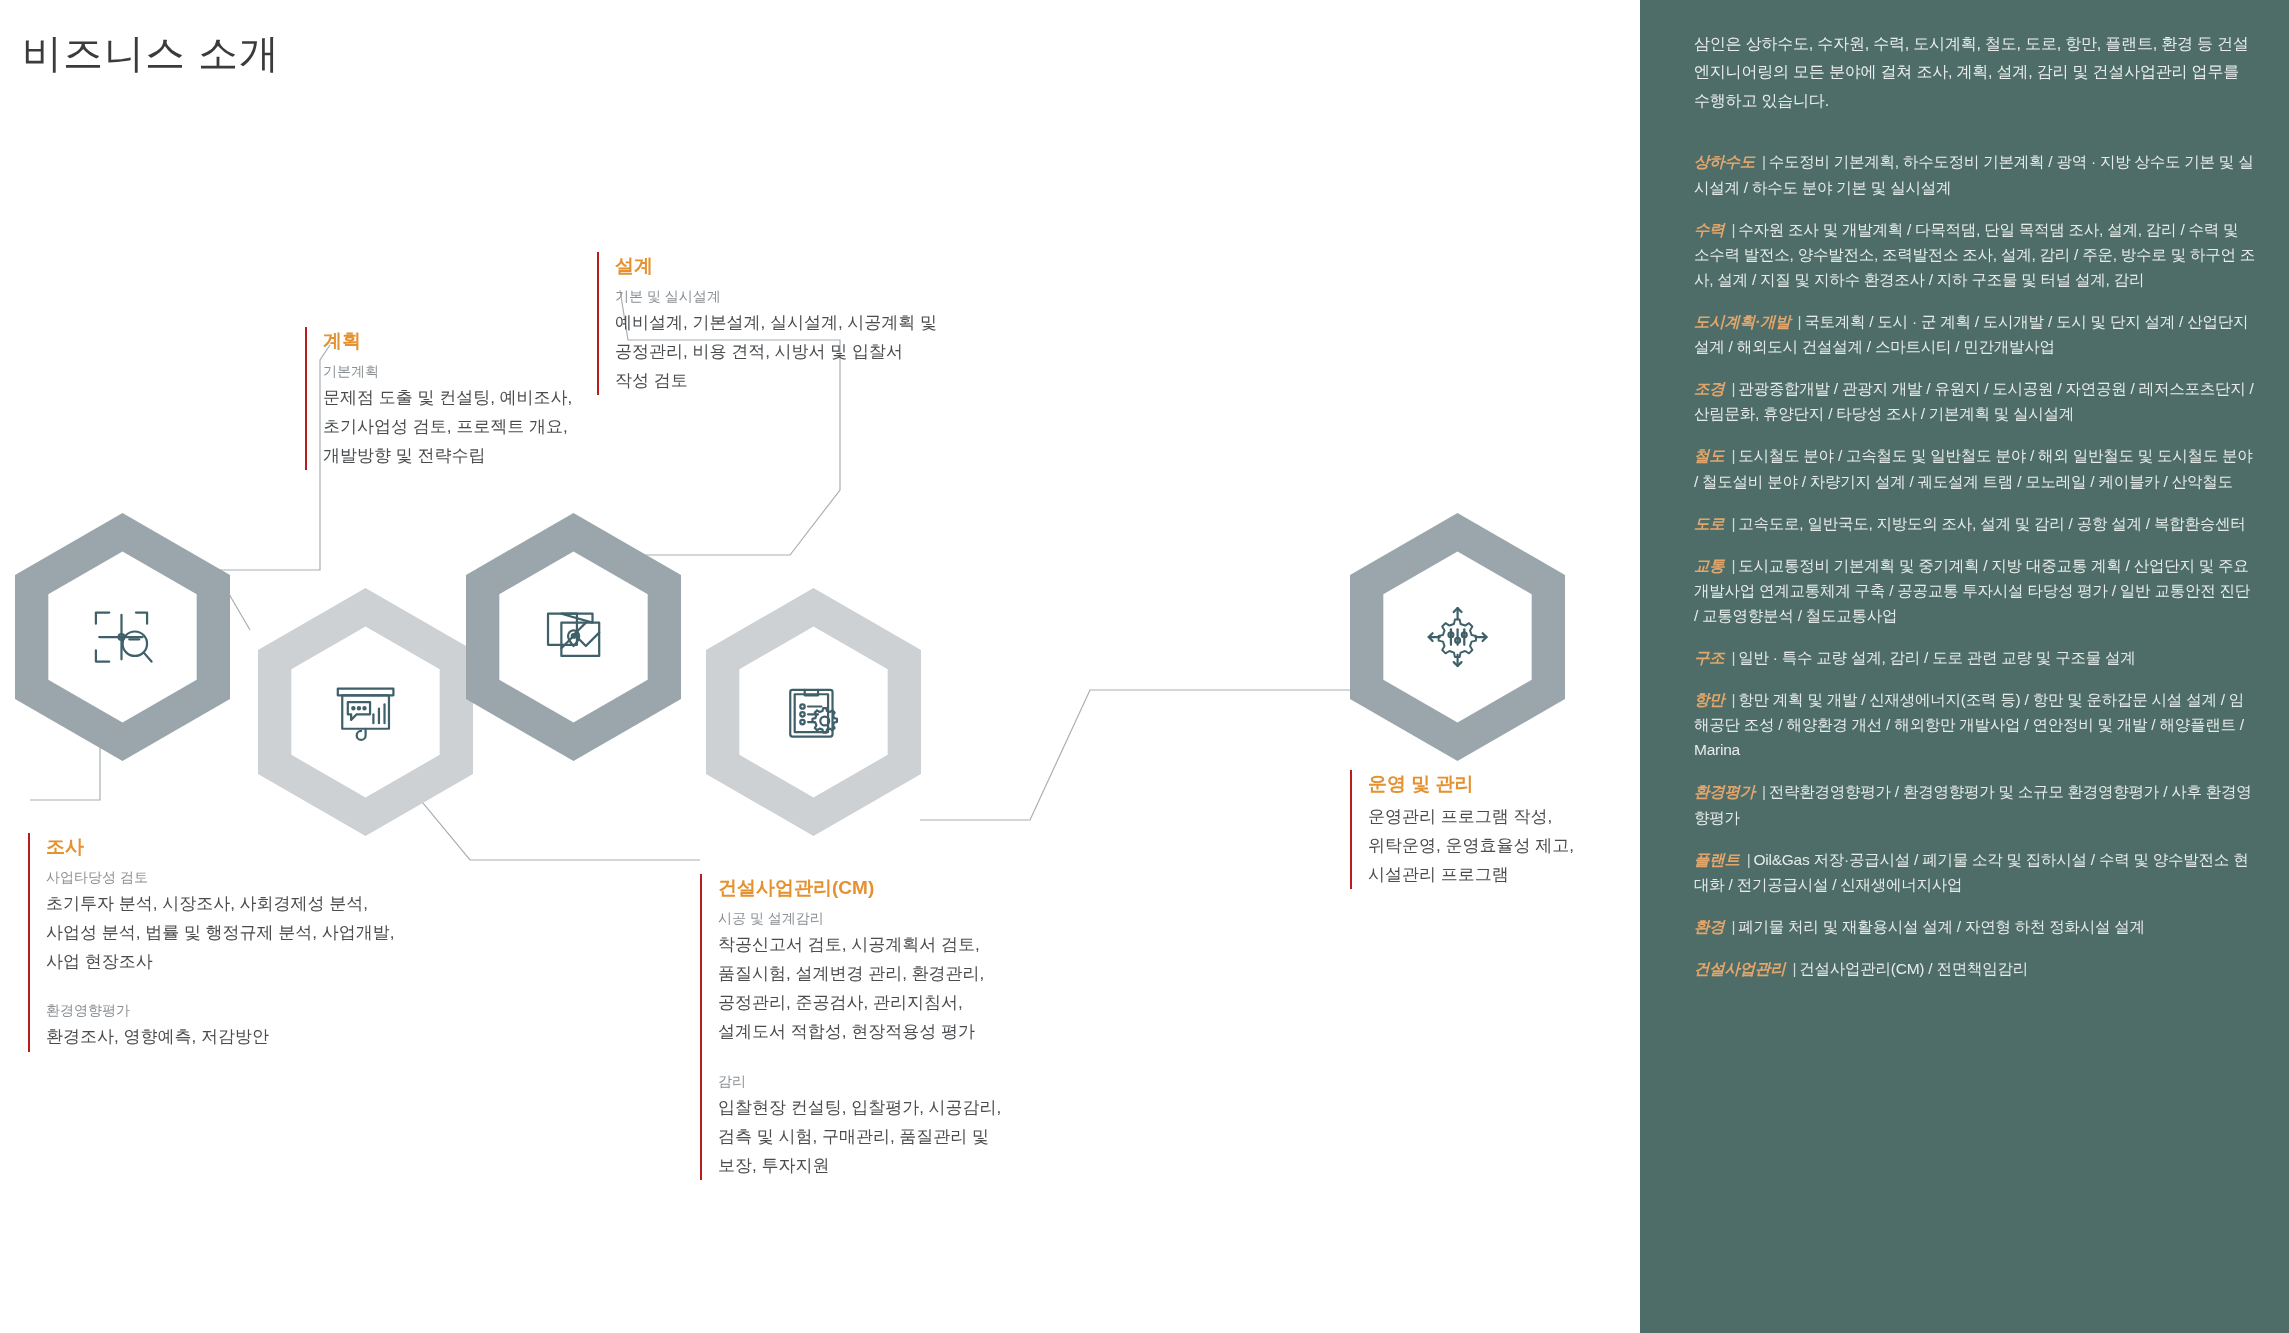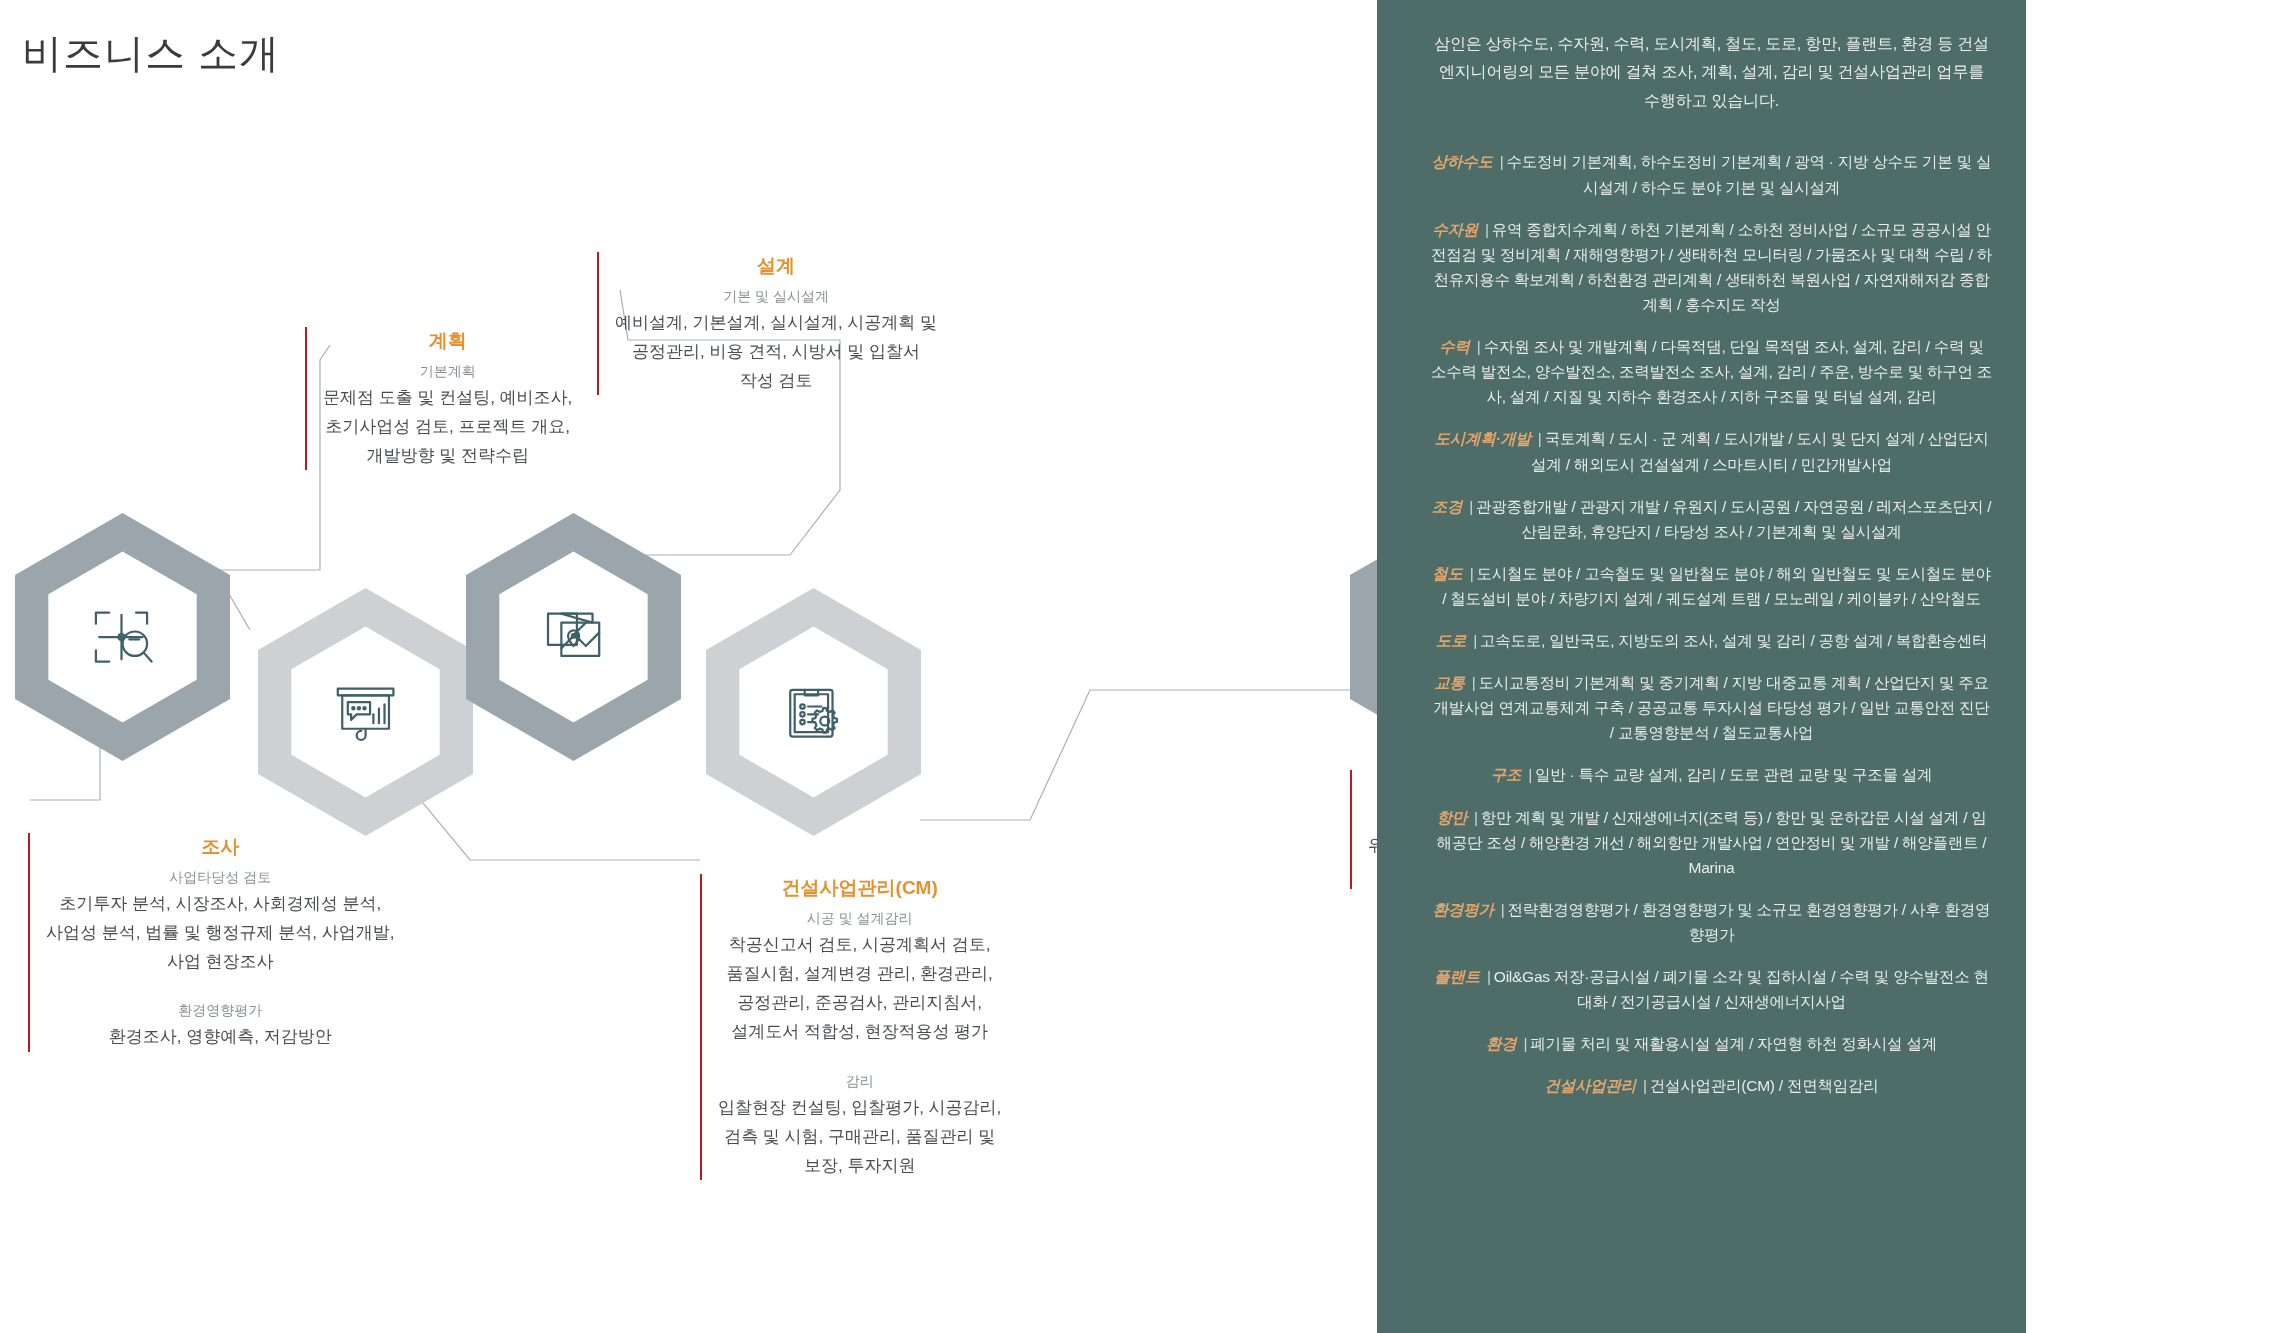--- a/index.html
+++ b/index.html
@@ -5,23 +5,22 @@
 <style>
   * { box-sizing: border-box; margin: 0; padding: 0; }
   html, body {
     width: 2289px; height: 1333px;
     background: #ffffff;
     font-family: "Liberation Sans", "DejaVu Sans", sans-serif;
     overflow: hidden;
   }
   #page {
     position: relative;
-    width: 2026px; height: 1333px;
+    width: 2289px; height: 1333px;
     background: #ffffff;
-    text-align: center;
   }
 
   
   #page-title {
     position: absolute;
     left: 22px; top: 26px;
     font-size: 40px;
     font-weight: 400;
     letter-spacing: 1px;
     color: #3b3b3b;
@@ -302,21 +301,20 @@
       <div class="blk-line">위탁운영, 운영효율성 제고,</div>
       <div class="blk-line">시설관리 프로그램</div>
     </div>
 
   </div>
 
   <aside id="right-panel">
     <p id="intro">삼인은 상하수도, 수자원, 수력, 도시계획, 철도, 도로, 항만, 플랜트, 환경 등 건설 엔지니어링의 모든 분야에 걸쳐 조사, 계획, 설계, 감리 및 건설사업관리 업무를 수행하고 있습니다.</p>
     <div id="cat-list">
         <div class="cat"><span class="cat-name">상하수도</span><span class="cat-sep">|</span><span>수도정비 기본계획, 하수도정비 기본계획 / 광역 · 지방 상수도 기본 및 실시설계 / 하수도 분야 기본 및 실시설계</span></div>
-        <div class="cat"><span class="cat-name">수자원</span><span class="cat-sep">|</span><span>유역 종합치수계획 / 하천 기본계획 / 소하천 정비사업 / 소규모 공공시설 안전점검 및 정비계획 / 재해영향평가 / 생태하천 모니터링 / 가뭄조사 및 대책 수립 / 하천유지용수 확보계획 / 하천환경 관리계획 / 생태하천 복원사업 / 자연재해저감 종합계획 / 홍수지도 작성</span></div>
         <div class="cat"><span class="cat-name">수력</span><span class="cat-sep">|</span><span>수자원 조사 및 개발계획 / 다목적댐, 단일 목적댐 조사, 설계, 감리 / 수력 및 소수력 발전소, 양수발전소, 조력발전소 조사, 설계, 감리 / 주운, 방수로 및 하구언 조사, 설계 / 지질 및 지하수 환경조사 / 지하 구조물 및 터널 설계, 감리</span></div>
         <div class="cat"><span class="cat-name">도시계획·개발</span><span class="cat-sep">|</span><span>국토계획 / 도시 · 군 계획 / 도시개발 / 도시 및 단지 설계 / 산업단지 설계 / 해외도시 건설설계 / 스마트시티 / 민간개발사업</span></div>
         <div class="cat"><span class="cat-name">조경</span><span class="cat-sep">|</span><span>관광종합개발 / 관광지 개발 / 유원지 / 도시공원 / 자연공원 / 레저스포츠단지 / 산림문화, 휴양단지 / 타당성 조사 / 기본계획 및 실시설계</span></div>
         <div class="cat"><span class="cat-name">철도</span><span class="cat-sep">|</span><span>도시철도 분야 / 고속철도 및 일반철도 분야 / 해외 일반철도 및 도시철도 분야 / 철도설비 분야 / 차량기지 설계 / 궤도설계 트램 / 모노레일 / 케이블카 / 산악철도</span></div>
         <div class="cat"><span class="cat-name">도로</span><span class="cat-sep">|</span><span>고속도로, 일반국도, 지방도의 조사, 설계 및 감리 / 공항 설계 / 복합환승센터</span></div>
         <div class="cat"><span class="cat-name">교통</span><span class="cat-sep">|</span><span>도시교통정비 기본계획 및 중기계획 / 지방 대중교통 계획 / 산업단지 및 주요 개발사업 연계교통체계 구축 / 공공교통 투자시설 타당성 평가 / 일반 교통안전 진단 / 교통영향분석 / 철도교통사업</span></div>
         <div class="cat"><span class="cat-name">구조</span><span class="cat-sep">|</span><span>일반 · 특수 교량 설계, 감리 / 도로 관련 교량 및 구조물 설계</span></div>
         <div class="cat"><span class="cat-name">항만</span><span class="cat-sep">|</span><span>항만 계획 및 개발 / 신재생에너지(조력 등) / 항만 및 운하갑문 시설 설계 / 임해공단 조성 / 해양환경 개선 / 해외항만 개발사업 / 연안정비 및 개발 / 해양플랜트 / Marina</span></div>
         <div class="cat"><span class="cat-name">환경평가</span><span class="cat-sep">|</span><span>전략환경영향평가 / 환경영향평가 및 소규모 환경영향평가 / 사후 환경영향평가</span></div>
         <div class="cat"><span class="cat-name">플랜트</span><span class="cat-sep">|</span><span>Oil&amp;Gas 저장·공급시설 / 폐기물 소각 및 집하시설 / 수력 및 양수발전소 현대화 / 전기공급시설 / 신재생에너지사업</span></div>

